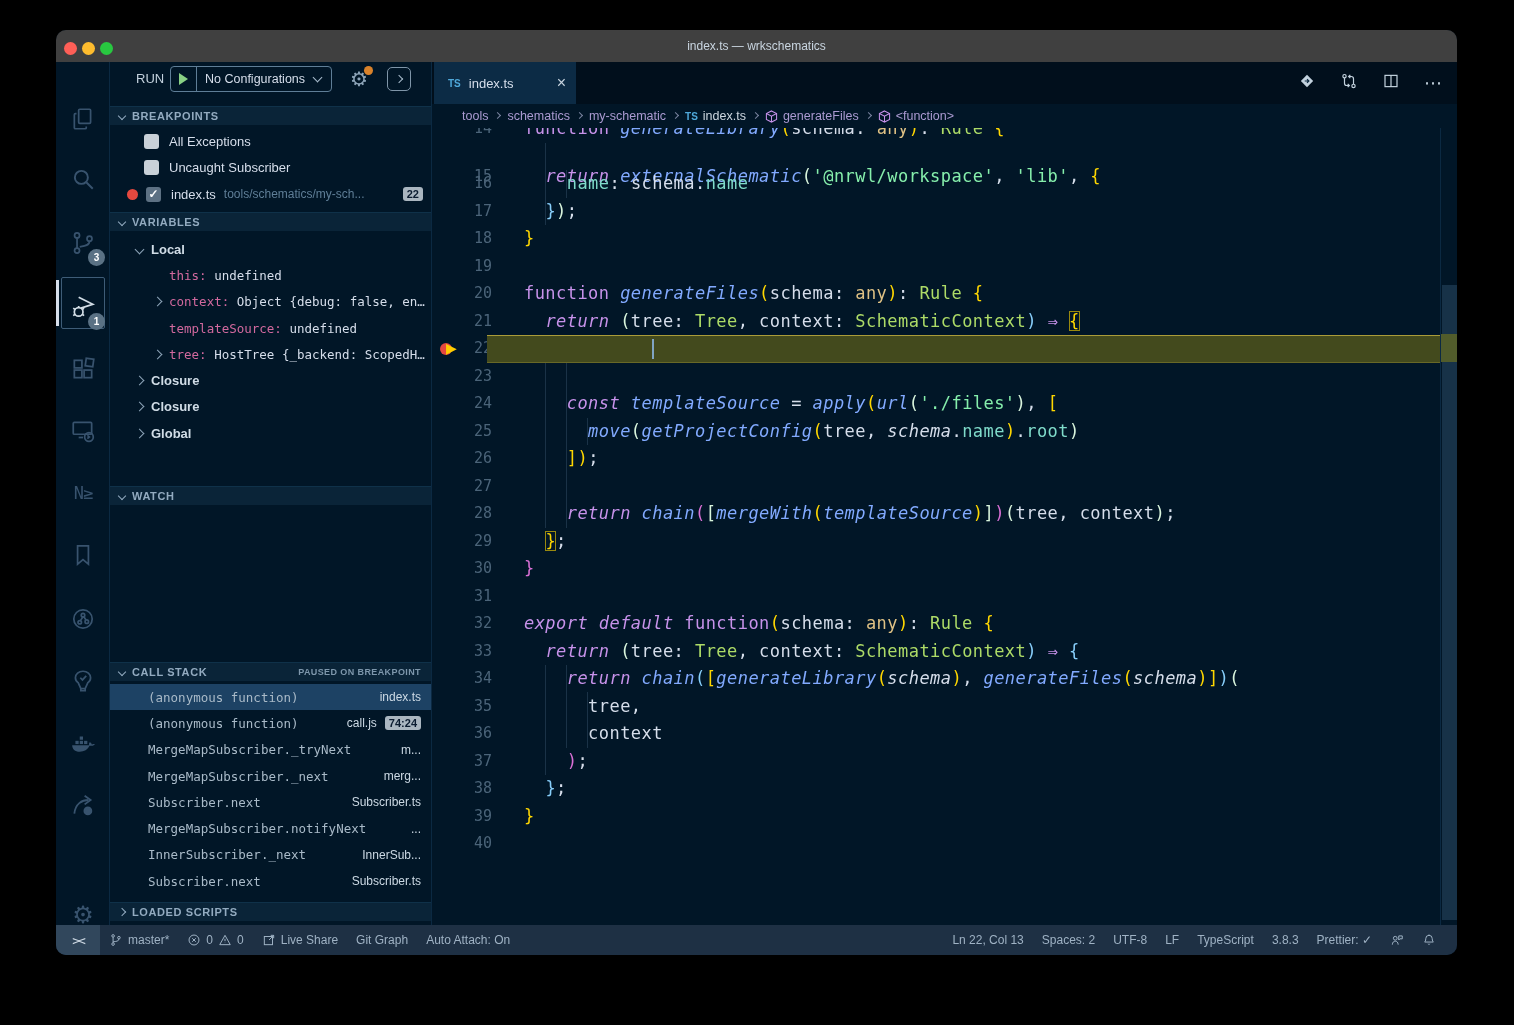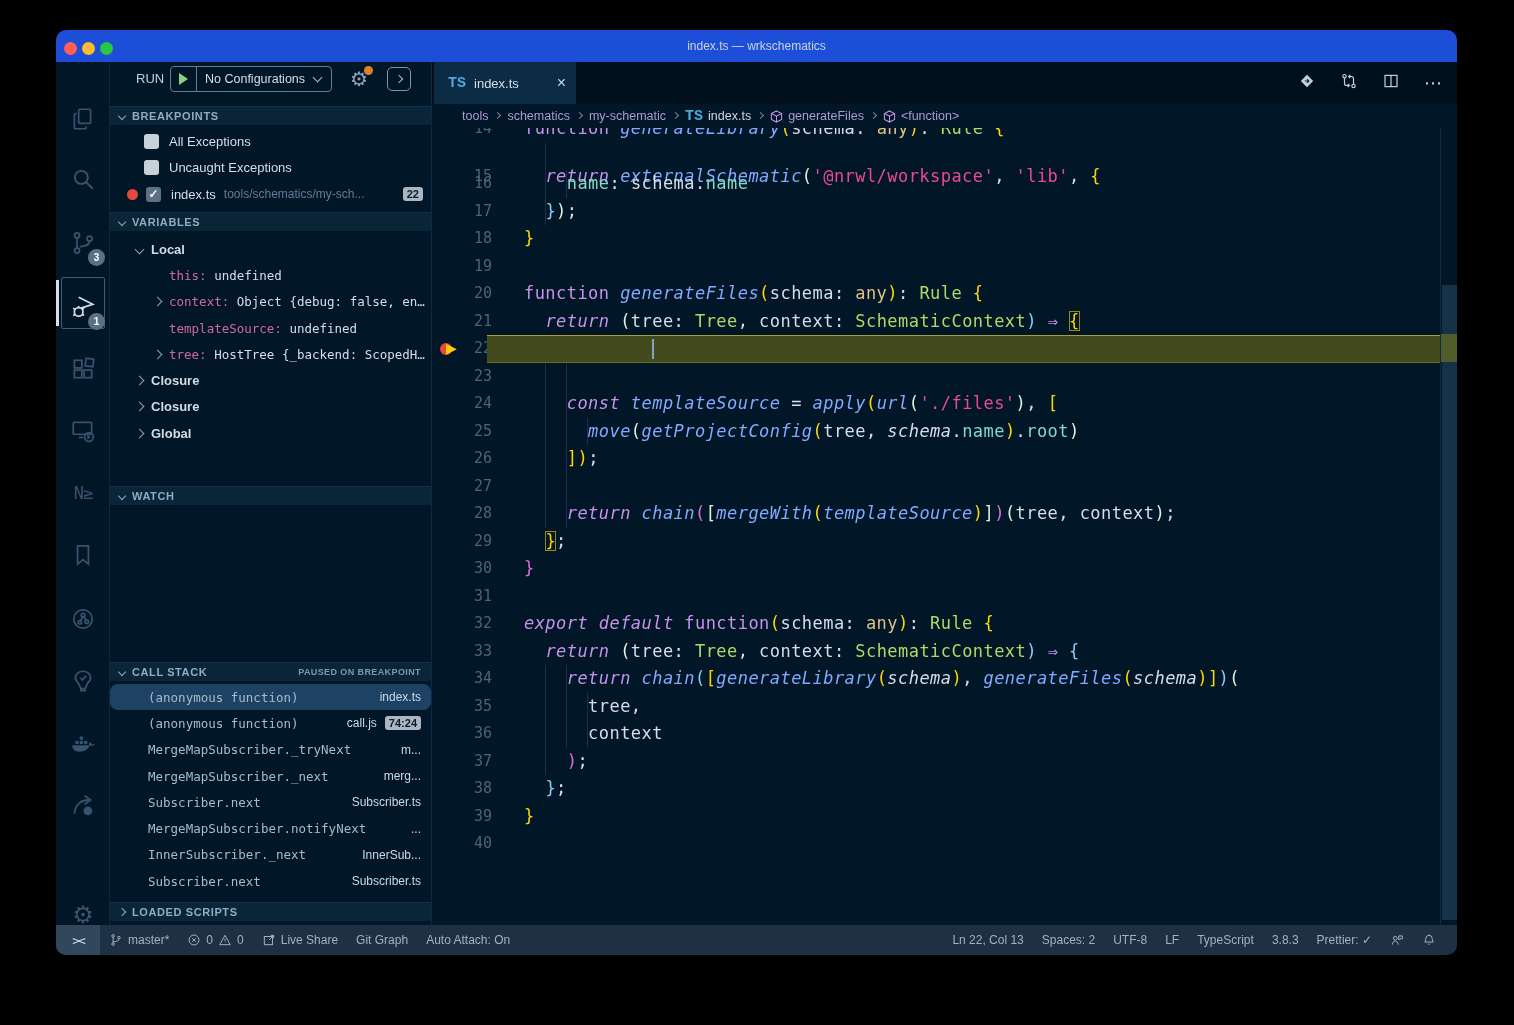--- a/index.html
+++ b/index.html
@@ -3,21 +3,21 @@
 <meta charset="utf-8">
 <style>
   * { margin:0; padding:0; box-sizing:border-box; }
   html,body { width:1514px; height:1025px; background:#000; overflow:hidden;
     font-family:"Liberation Sans", sans-serif; }
   .window { position:absolute; left:56px; top:30px; width:1401px; height:925px;
     background:#011627; border-radius:10px; overflow:hidden;
     box-shadow:0 25px 70px rgba(0,0,0,.7); }
 
   
-  .titlebar { position:absolute; left:0; top:0; right:0; height:48px; background:#1d4ed8; }
+  .titlebar { position:absolute; left:0; top:0; right:0; height:48px; background:#404040; }
   .tl { position:absolute; top:11.5px; width:13px; height:13px; border-radius:50%; }
   .tl.r { left:8px;  background:#ff5f57; }
   .tl.y { left:26px; background:#febc2e; }
   .tl.g { left:44px; background:#28c840; }
   .title-text { position:absolute; left:0; right:0; top:0; height:32px; line-height:32px;
     text-align:center; color:#c9d5e0; font-size:12px; }
 
   
   .activitybar { position:absolute; left:0; top:32px; width:54px; bottom:30px;
     background:#011627; border-right:1px solid #0b2942; }
@@ -72,34 +72,34 @@
   .bp-path { color:#5f7e97; margin-left:8px; font-size:12px; white-space:nowrap; overflow:hidden; flex:1; }
   .mini-badge { background:#aab6c0; color:#0b1c30; border-radius:3px; font-size:11px;
     padding:1px 4px; margin-right:8px; font-weight:bold; }
   .var-rows, .cs-rows { position:absolute; left:0; right:0; }
   .tree-row { height:26.3px; display:flex; align-items:center; position:relative;
     font-family:"DejaVu Sans Mono", monospace; font-size:12.5px; }
   .tree-row .chev { color:#8da4b8; margin-right:8px; }
   .tree-label { font-family:"Liberation Sans", sans-serif; font-weight:bold; font-size:13px; color:#d0dce6; }
   .var-name { color:#d2699e; }
   .var-value { color:#d6deeb; white-space:nowrap; overflow:hidden; }
-  .cs-row { height:26.3px; display:flex; align-items:center; padding:0 10px 0 38px; position:relative;border-radius:8px; }
+  .cs-row { height:26.3px; display:flex; align-items:center; padding:0 10px 0 38px; position:relative; }
   .cs-row.selected { background:#1d4264; }
   .cs-name { font-family:"DejaVu Sans Mono", monospace; font-size:12.5px; color:#a9bac8;
     white-space:nowrap; overflow:hidden; flex:1; }
   .cs-file { font-size:12px; color:#ccd9e4; margin-left:10px; white-space:nowrap; }
   .cs-row .mini-badge { margin:0 0 0 8px; }
 
   
   .editor-group { position:absolute; left:376px; top:32px; right:0; bottom:30px; background:#011627; }
   .tabbar { position:absolute; left:0; top:0; right:0; height:42px; background:#010f1c; }
   .tab { position:absolute; left:2px; top:0; width:142px; height:42px; background:#0c2b45;
     display:flex; align-items:center; padding:0 10px 0 14px; }
-  .ts-icon { color:#4fa8da; font-weight:bold; font-size:15px; margin-right:8px;
-    font-family:Liberation Mono, monospace; }
+  .ts-icon { color:#4fa8da; font-weight:bold; font-size:10px; margin-right:8px;
+    font-family:Liberation Sans, sans-serif; }
   .tab-label { color:#d6deeb; font-size:13px; flex:1; }
   .tab-close { color:#c9d5e0; font-size:16px; margin-left:8px; }
   .editor-actions { position:absolute; right:14px; top:0; height:42px; display:flex;
     align-items:center; gap:24px; color:#c3d2de; }
   .editor-actions svg { width:18px; height:18px; }
   .breadcrumbs { position:absolute; left:0; top:42px; right:0; height:24px; display:flex;
     align-items:center; padding-left:30px; font-size:12.5px; background:#011627; }
   .crumb { color:#ab9bd2; display:flex; align-items:center; }
   .crumb.file { color:#cdd7e0; }
   .crumb-sep { color:#7a85a0; margin:0 7px; width:5px; height:5px; margin-top:-2px; }
@@ -127,21 +127,21 @@
   .tk-kw  { color:#c792ea; }
   .tk-kwi { color:#c792ea; font-style:italic; }
   .tk-arw { color:#c792ea; }
   .tk-fni { color:#82aaff; font-style:italic; }
   .tk-ty  { color:#addb67; }
   .tk-anyt{ color:#e0c285; }
   .tk-v   { color:#d6deeb; }
   .tk-vi  { color:#d6deeb; font-style:italic; }
   .tk-pr  { color:#7fdbca; }
   .tk-pri { color:#7fdbca; font-style:italic; }
-  .tk-st  { color:#ec4899; }
+  .tk-st  { color:#86efac; }
   .tk-pu  { color:#d6deeb; }
   .tk-bg  { color:#ffd700; }
   .tk-bp  { color:#da70d6; }
   .tk-bb  { color:#87cefa; }
   .tk-bw  { color:#d9f5dd; }
   .tk-bgx { color:#ffd700; outline:1px solid rgba(255,215,0,.6); outline-offset:-1px; }
 
   
   .ruler { position:absolute; right:0; top:66px; width:17px; bottom:0; background:#011627;
     border-left:1px solid #0b2942; }
@@ -285,21 +285,21 @@
       <span class="chev down"></span>
         <span>BREAKPOINTS</span>
     </div>
     <div class="bp-rows">
         <div class="bp-row">
           <div class="checkbox" style="margin-left: 34px;"></div>
           <div class="bp-label">All Exceptions</div>
         </div>
         <div class="bp-row">
           <div class="checkbox" style="margin-left: 34px;"></div>
-          <div class="bp-label">Uncaught Exceptions</div>
+          <div class="bp-label">Uncaught Subscriber</div>
         </div>
         <div class="bp-row">
           <div class="bp-dot-side"></div>
           <div class="checkbox checked" style="margin-left: 36px;">✓</div>
           <div class="bp-label">index.ts</div>
           <div class="bp-path">tools/schematics/my-sch...</div>
           <div class="mini-badge">22</div>
         </div>
       </div>
 

